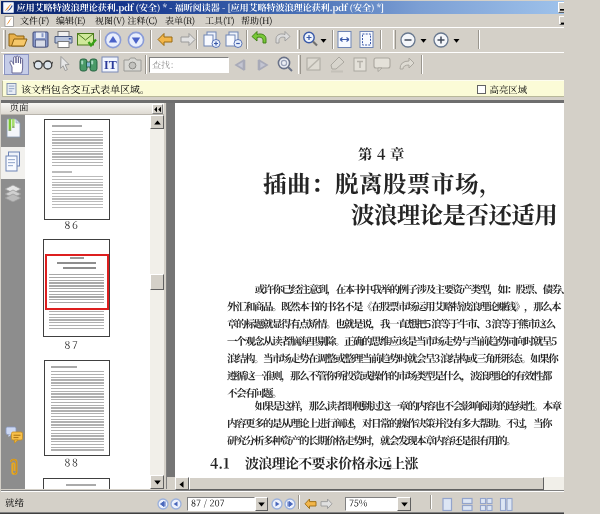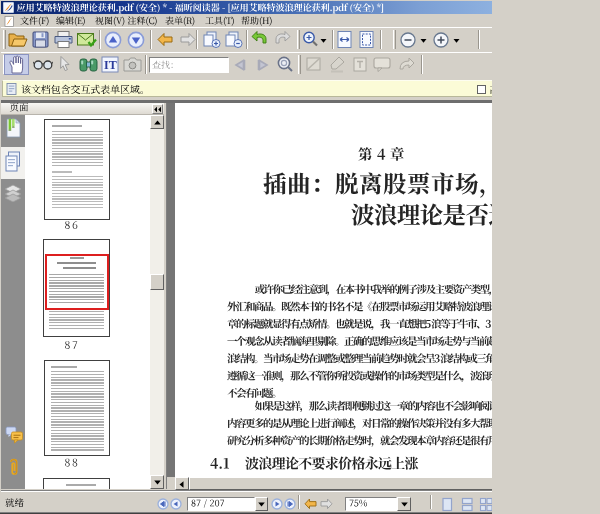--- a/index.html
+++ b/index.html
@@ -1,15 +1,15 @@
 <!DOCTYPE html>
 <html><head><meta charset="utf-8"><style>
 *{margin:0;padding:0;box-sizing:border-box}
 html,body{width:600px;height:514px;overflow:hidden;background:#d4d0c8;font-family:"Liberation Sans",sans-serif}
-#win{position:absolute;left:0;top:0;width:492px;height:514px;background:#d4d0c8;overflow:hidden}
+#win{position:absolute;left:0;top:0;width:564px;height:514px;background:#d4d0c8;overflow:hidden}
 .abs{position:absolute}
 .raised{background:#d4d0c8;border-top:1px solid #fff;border-left:1px solid #fff;border-right:1px solid #606060;border-bottom:1px solid #606060}
 .raised2{background:#d4d0c8;border-top:1px solid #fff;border-left:1px solid #fff;border-right:1px solid #808080;border-bottom:1px solid #808080}
 .sunken{background:#fff;border-top:1px solid #808080;border-left:1px solid #808080;border-right:1px solid #fff;border-bottom:1px solid #fff}
 .vsep{position:absolute;width:2px;border-left:1px solid #9a968e;border-right:1px solid #fff}
 .grip{position:absolute;width:3px;border-left:1px solid #fff;border-right:1px solid #9a968e}
 svg{display:block}
 </style></head>
 <body>
 <div id="win">

